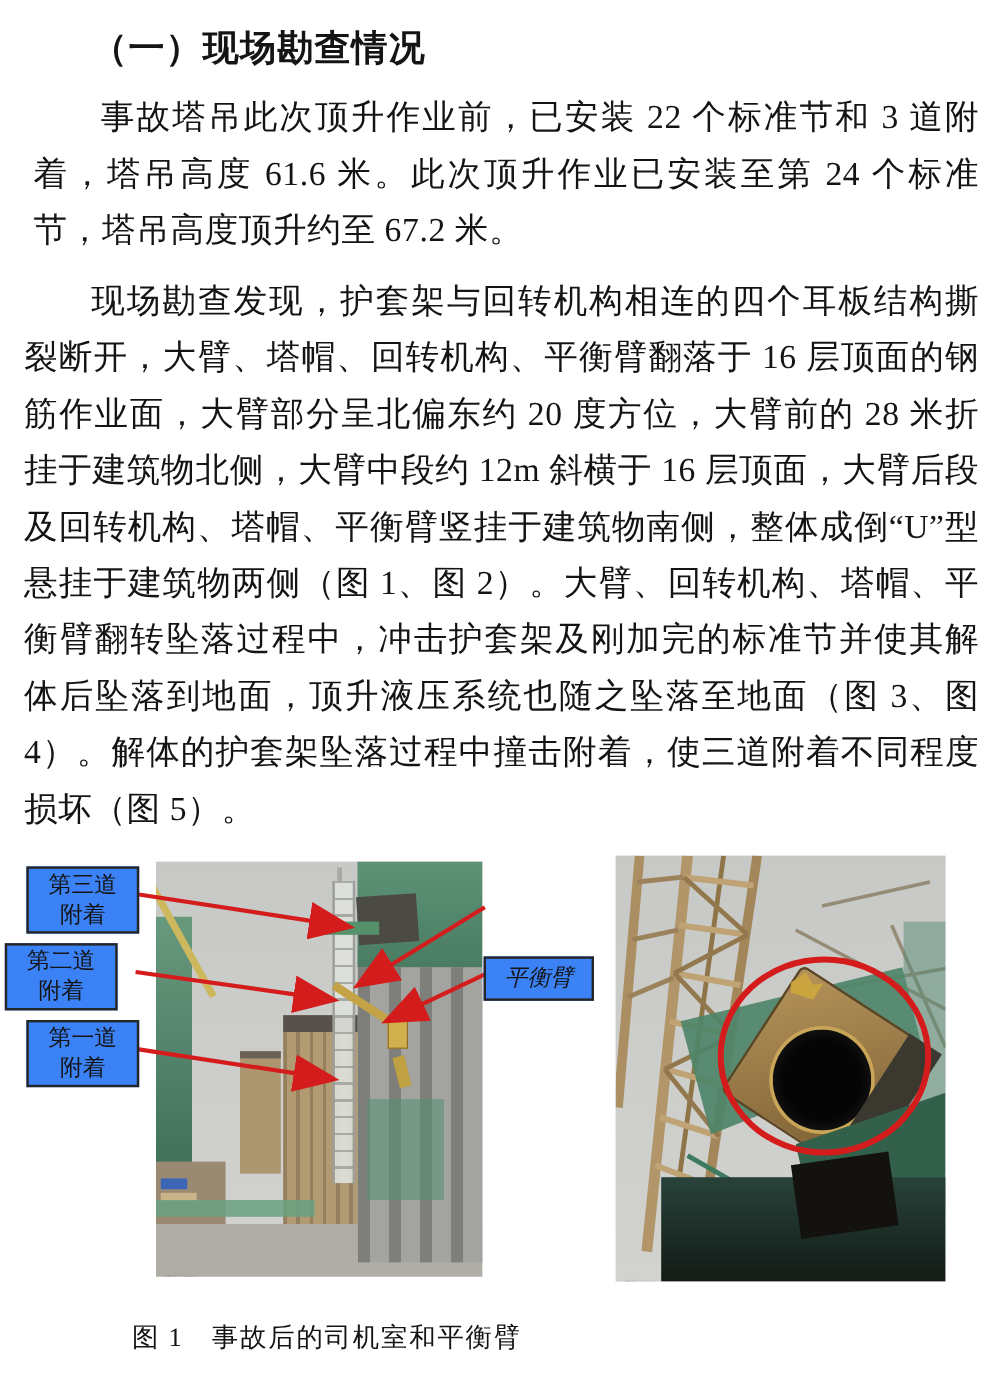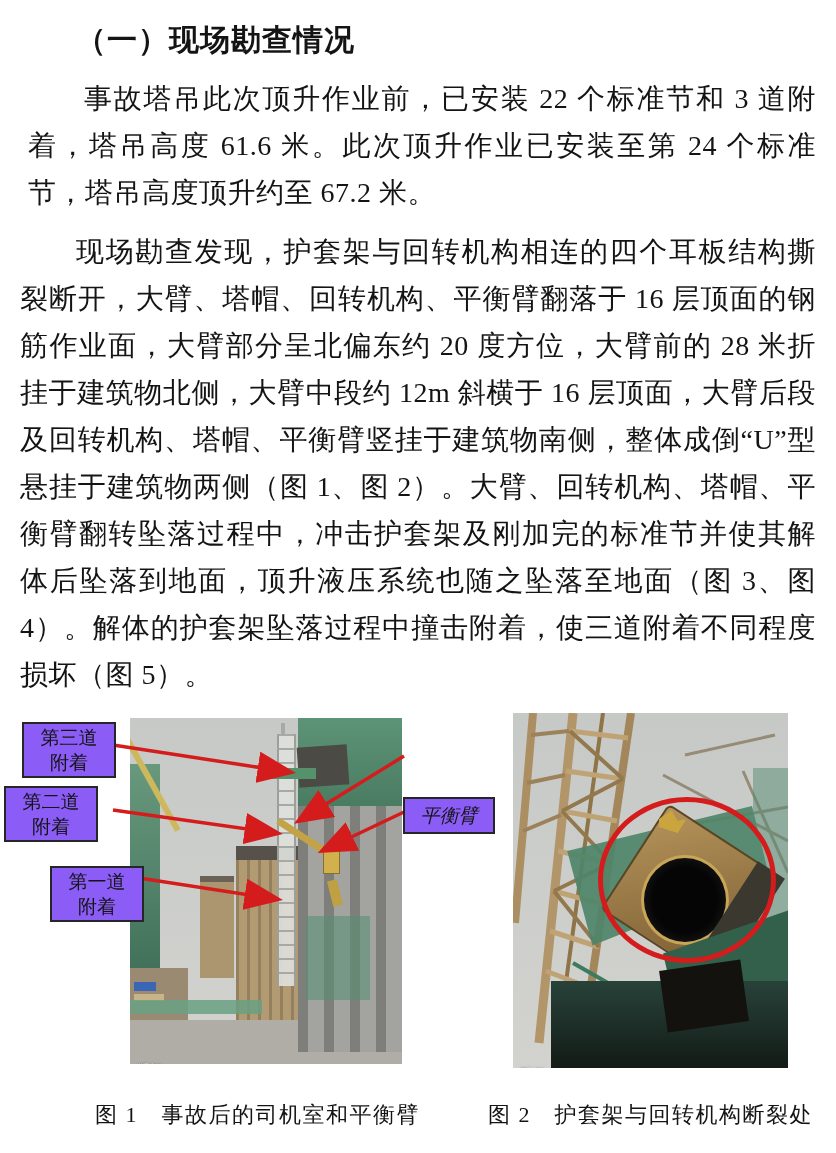--- a/index.html
+++ b/index.html
@@ -25,21 +25,21 @@
     line-height:47px;
     text-align:justify;
     text-indent:2em;
     letter-spacing:0.5px;
   }
   .para.first{margin-top:14px;margin-left:28px;}
   
   .figures{position:absolute;left:0;top:690px;width:836px;height:463px;}
   .anno-box{
     position:absolute;
-    background:#8b5cf6;
+    background:#3b82f6;
     border:2px solid #262626;
     display:flex;align-items:center;justify-content:center;
     text-align:center;
     white-space:pre-line;
     font-size:19px;line-height:25px;
     z-index:6;
   }
   .arrows{position:absolute;left:0;top:0;width:836px;height:463px;z-index:5;pointer-events:none;}
   .photo{
     position:absolute;
@@ -54,21 +54,21 @@
     left:7px;bottom:3px;
     font-family:"Liberation Sans","DejaVu Sans",sans-serif;
     font-size:13px;line-height:17px;
     color:rgba(255,255,255,0.95);
     text-shadow:0 0 2px rgba(60,60,60,0.6);
     z-index:9;
   }
   .fig-caption{
     position:absolute;top:410px;
     font-size:22px;letter-spacing:1.5px;
-    text-align:left;
+    text-align:right;
   }
   .cap1{left:95px;width:340px;}
   .cap2{left:488px;width:340px;}
   
   .p1-leftbldg{left:0;top:46px;width:30px;height:212px;background:linear-gradient(180deg,#68997d,#41705a);}
   .p1-leftjib{left:0;top:20px;width:104px;height:6px;background:#cdb85d;transform:rotate(61deg);transform-origin:left top;}
   .p1-lowblock{left:0;top:250px;width:58px;height:60px;background:#9b8a72;}
   .p1-sign{left:4px;top:264px;width:22px;height:9px;background:#3a66b5;}
   .p1-sign2{left:4px;top:276px;width:30px;height:7px;background:#c9b489;}
   .p1-distower{left:70px;top:158px;width:34px;height:96px;background:#ab9670;border-top:6px solid #6b6257;}
@@ -110,21 +110,21 @@
 
   <p class="para first">事故塔吊此次顶升作业前，已安装 22 个标准节和 3 道附着，塔吊高度 61.6 米。此次顶升作业已安装至第 24 个标准节，塔吊高度顶升约至 67.2 米。</p>
   <p class="para">现场勘查发现，护套架与回转机构相连的四个耳板结构撕裂断开，大臂、塔帽、回转机构、平衡臂翻落于 16 层顶面的钢筋作业面，大臂部分呈北偏东约 20 度方位，大臂前的 28 米折挂于建筑物北侧，大臂中段约 12m 斜横于 16 层顶面，大臂后段及回转机构、塔帽、平衡臂竖挂于建筑物南侧，整体成倒“U”型悬挂于建筑物两侧（图 1、图 2）。大臂、回转机构、塔帽、平衡臂翻转坠落过程中，冲击护套架及刚加完的标准节并使其解体后坠落到地面，顶升液压系统也随之坠落至地面（图 3、图 4）。解体的护套架坠落过程中撞击附着，使三道附着不同程度损坏（图 5）。</p>
 
   <div class="figures">
 
     <div class="anno-box" style="left:22px;top:32px;width:90px;height:52px;">第三道
 附着</div>
     <div class="anno-box" style="left:4px;top:96px;width:90px;height:52px;">第二道
 附着</div>
-    <div class="anno-box" style="left:22px;top:176px;width:90px;height:52px;margin-left:28px;">第一道
+    <div class="anno-box" style="left:22px;top:160px;width:90px;height:52px;">第一道
 附着</div>
     <div class="anno-box" style="left:403px;top:107px;width:88px;height:33px;font-style:italic;">平衡臂</div>
 
     <svg class="arrows" viewBox="0 0 836 463">
       <defs>
         <marker id="ah" markerWidth="11" markerHeight="9" refX="9" refY="4.5" orient="auto">
           <path d="M0,0 L11,4.5 L0,9 z" fill="#d51c1c"></path>
         </marker>
       </defs>
       <line x1="113" y1="55" x2="289" y2="82" stroke="#d51c1c" stroke-width="3.5" marker-end="url(#ah)"></line>
@@ -212,16 +212,15 @@
       <div class="p2-circle"></div>
       <div class="watermark">
         <div>地址：河北省石家庄市新乐市南环路</div>
         <div>275号新乐市交警大队</div>
         <div>时间：2021-06-16 09:49:40</div>
         <div>备注：祥瑞城2#楼东侧</div>
       </div>
     </div>
 
     <div class="fig-caption cap1">图 1　事故后的司机室和平衡臂</div>
-    <div class="fig-caption cap2">图 2　护套架与回转机构断裂处</div>
 
   </div>
 </div>
 
 </body></html>

